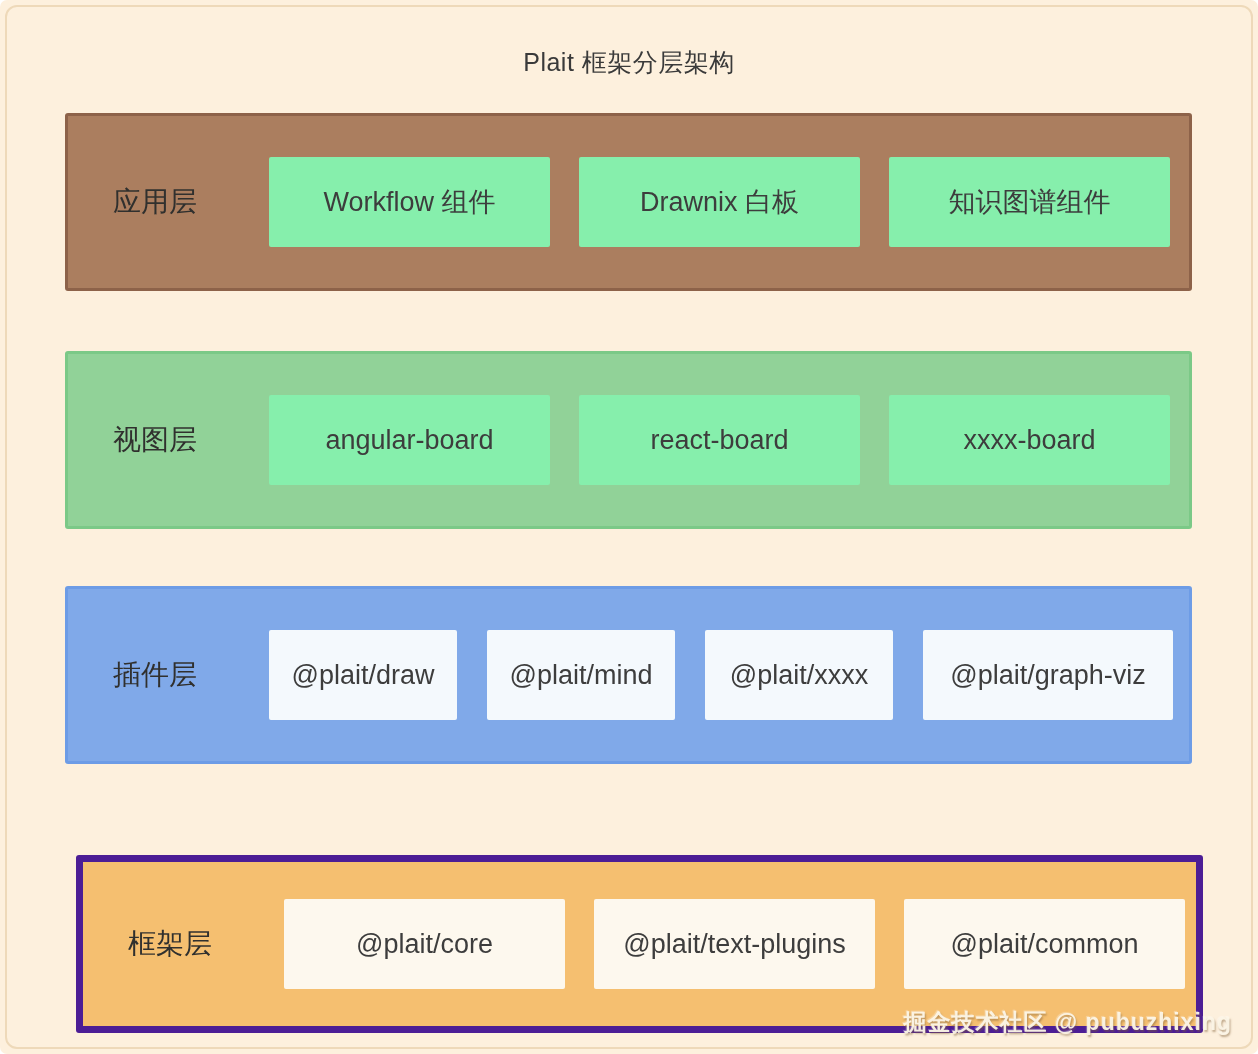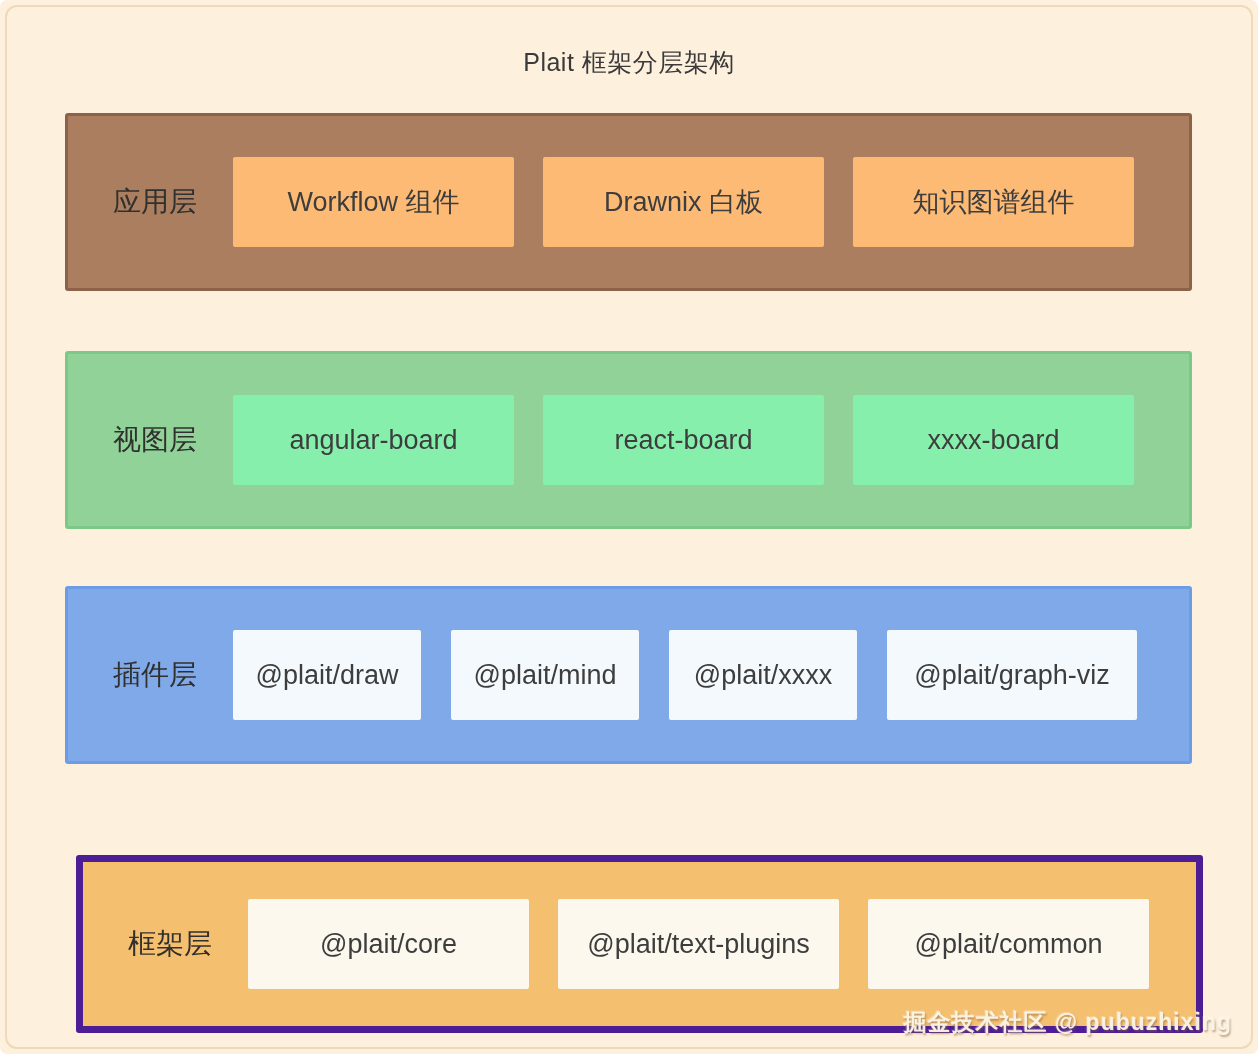--- a/index.html
+++ b/index.html
@@ -30,20 +30,21 @@
     letter-spacing: 0.5px;
   }
   .layer {
     position: absolute;
     left: 65px; width: 1127px; height: 178px;
     box-sizing: border-box;
     display: flex;
     align-items: center;
     padding-left: 45px;
     border-radius: 3px;
+    gap: 36px;
   }
   .layer-app       { top: 113px; background: #ab7e5f; border: 3px solid #8d6249; }
   .layer-view      { top: 351px; background: #91d298; border: 3px solid #7bc987; }
   .layer-plugin    { top: 586px; background: #80a9e9; border: 3px solid #6d9ce6; }
   .layer-framework { top: 855px; background: #f5bf70; border: 7px solid #4c1d95; margin-left: 11px; }
   .layer-label {
     flex: 0 0 120px;
     font-size: 28px;
     color: #30302e;
   }
@@ -60,21 +61,21 @@
     justify-content: center;
     font-size: 27px;
     color: #3d3d3d;
     border-radius: 2px;
     box-sizing: border-box;
     white-space: nowrap;
   }
   .w-lg  { width: 281px; }
   .w-sm  { width: 188px; }
   .w-md  { width: 250px; }
-  .layer-app .box       { background: #fdba74; }
+  .layer-app .box       { background: #86efac; }
   .layer-view .box      { background: #86efac; }
   .layer-plugin .box    { background: #f4f9fd; }
   .layer-framework .box { background: #fdf8ee; }
   .watermark {
     position: absolute;
     right: 26px; bottom: 16px;
     font-size: 23px;
     font-weight: 700;
     letter-spacing: 1px;
     color: rgba(252, 246, 231, 0.95);

